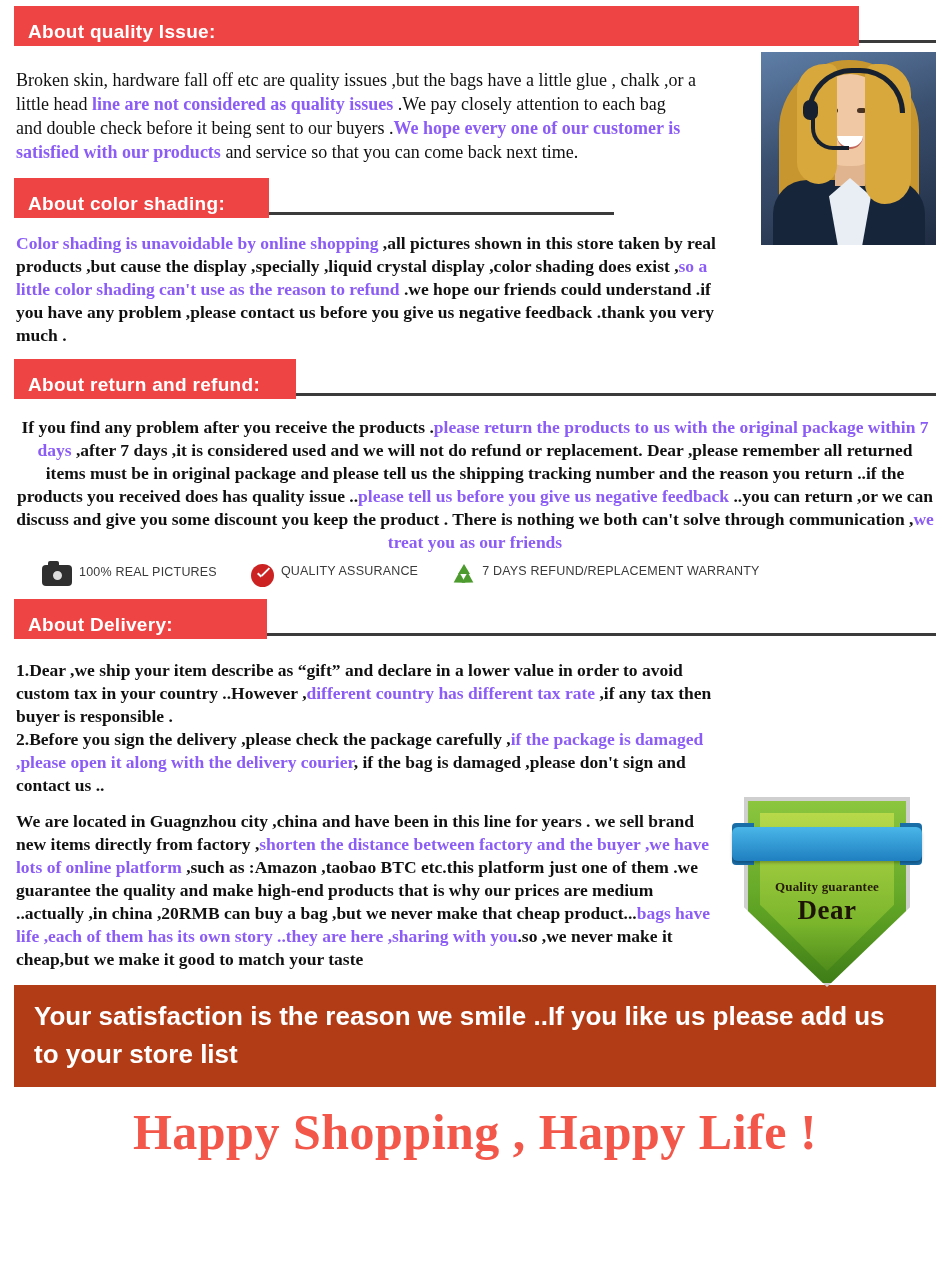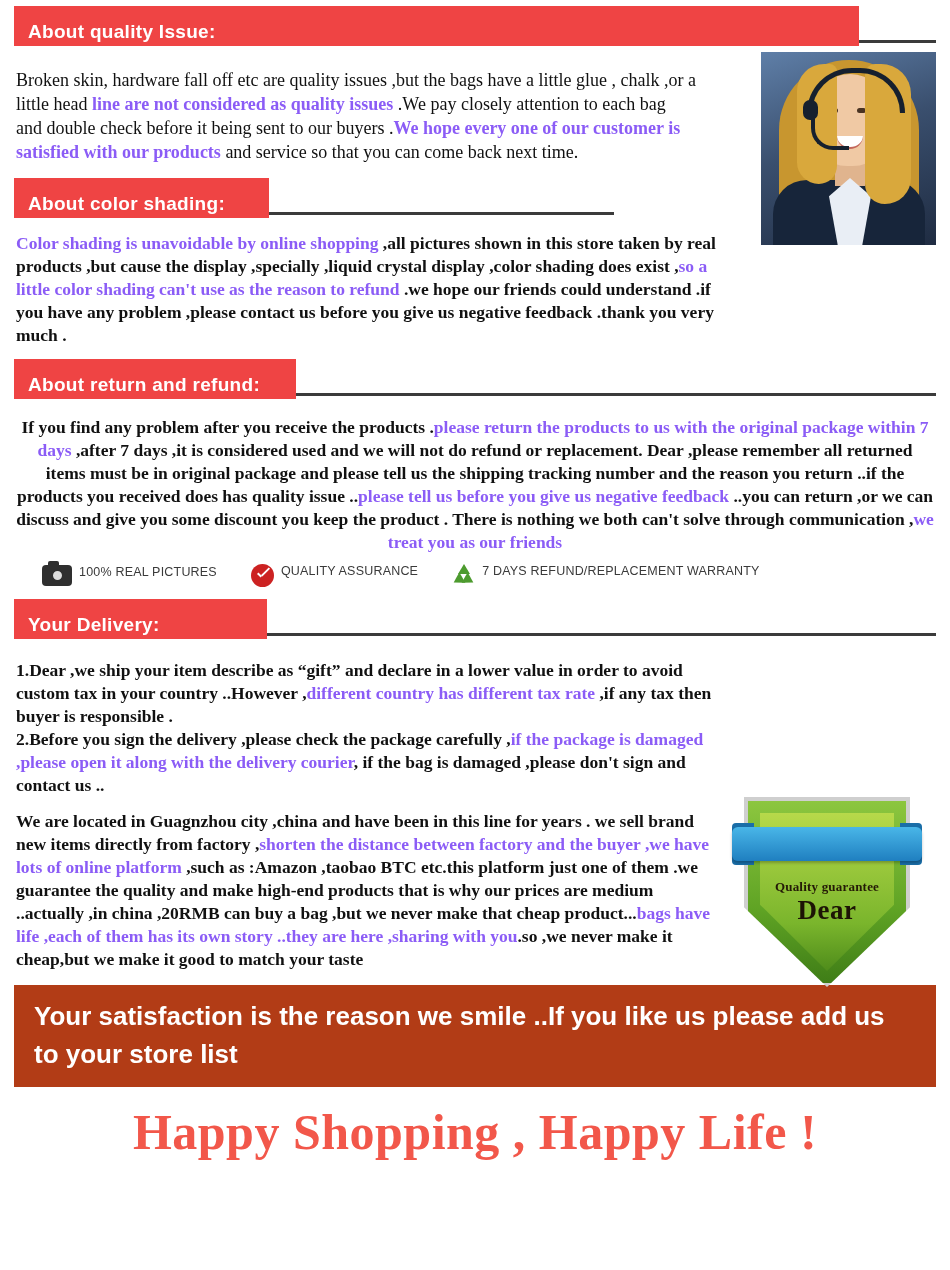--- a/index.html
+++ b/index.html
@@ -328,21 +328,21 @@
           <span class="r1"></span>
           <span class="r2"></span>
           <span class="r3"></span>
         </span>
       <span class="badge-label">7 DAYS REFUND/REPLACEMENT WARRANTY</span>
     </div>
   </div>
 
   <div class="bar-wrap" style="margin-top:12px;">
     <div class="bar-rule"></div>
-    <div class="bar w4">Your Delivery:</div>
+    <div class="bar w4">About Delivery:</div>
   </div>
 
   <div class="para" style="margin-top:20px; width:705px;">
     <span>1.Dear ,we ship your item describe as “gift” and declare in a lower value in order to avoid custom tax in your country ..However ,</span><span class="hl">different country has different tax rate</span><span> ,if any tax then buyer is responsible .</span>
   </div>
   <div class="para" style="width:705px;">
     <span>2.Before you sign the delivery ,please check the package carefully ,</span><span class="hl">if the package is damaged ,please open it along with the delivery courier</span><span>, if the bag is damaged ,please don't sign and contact us ..</span>
   </div>
 
   <div class="shield">

